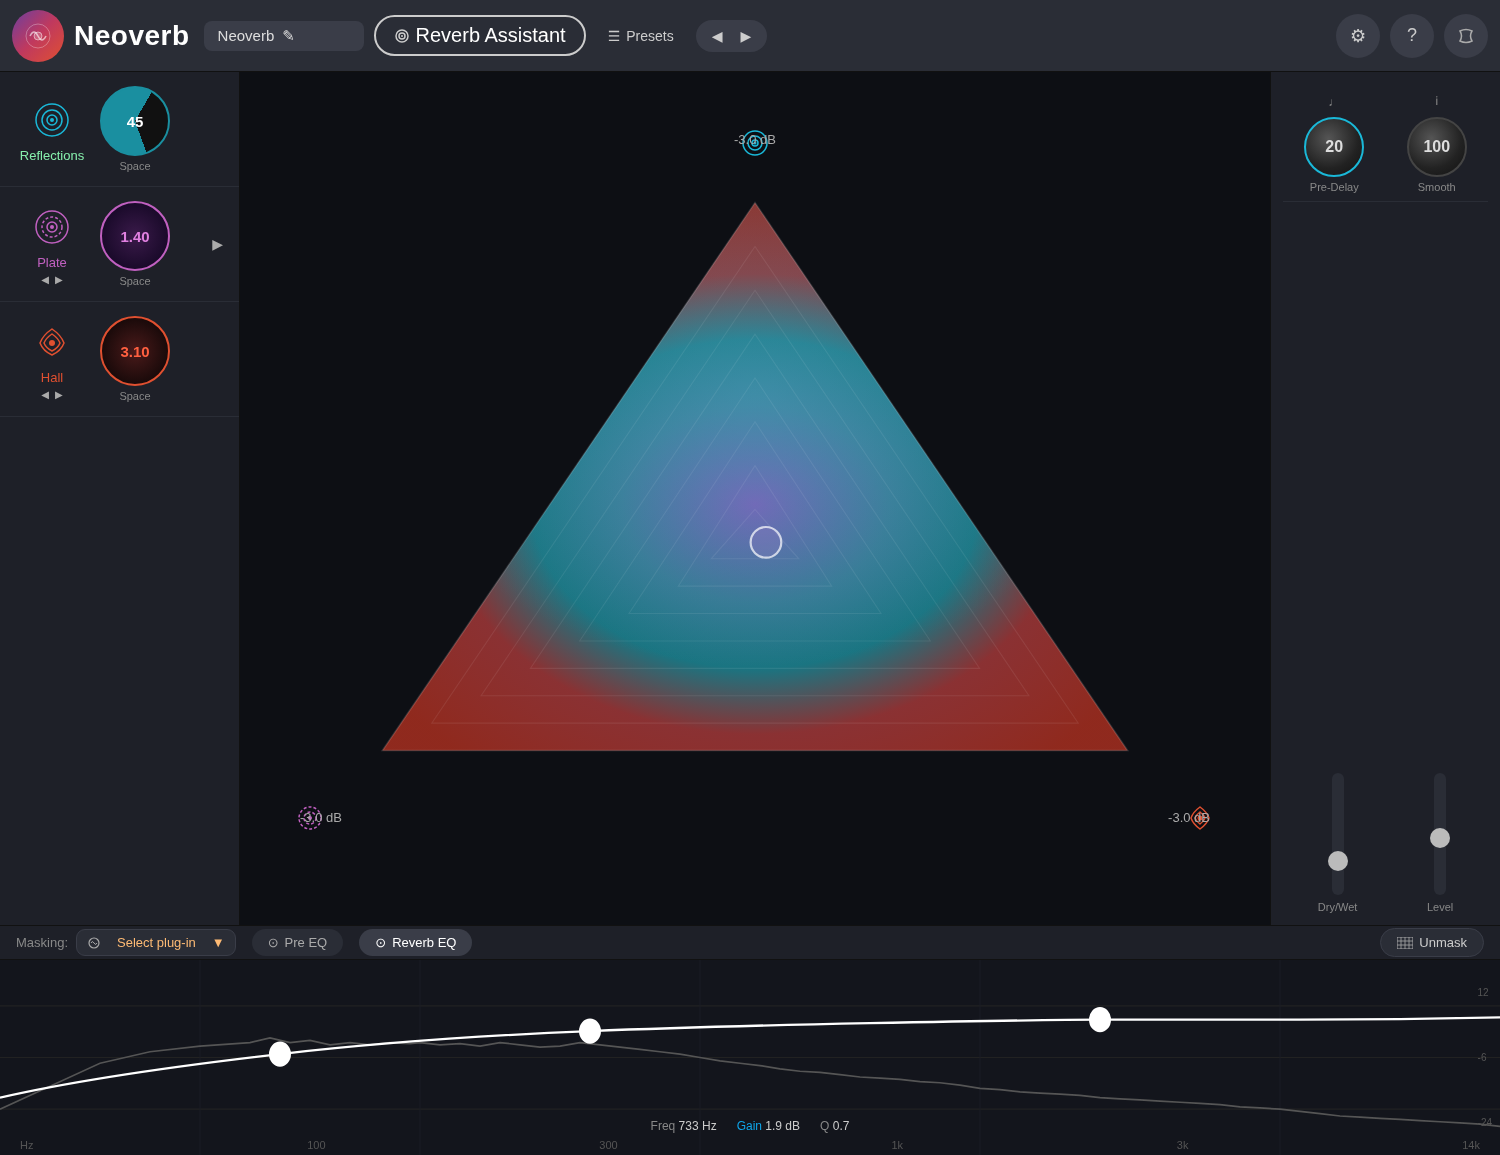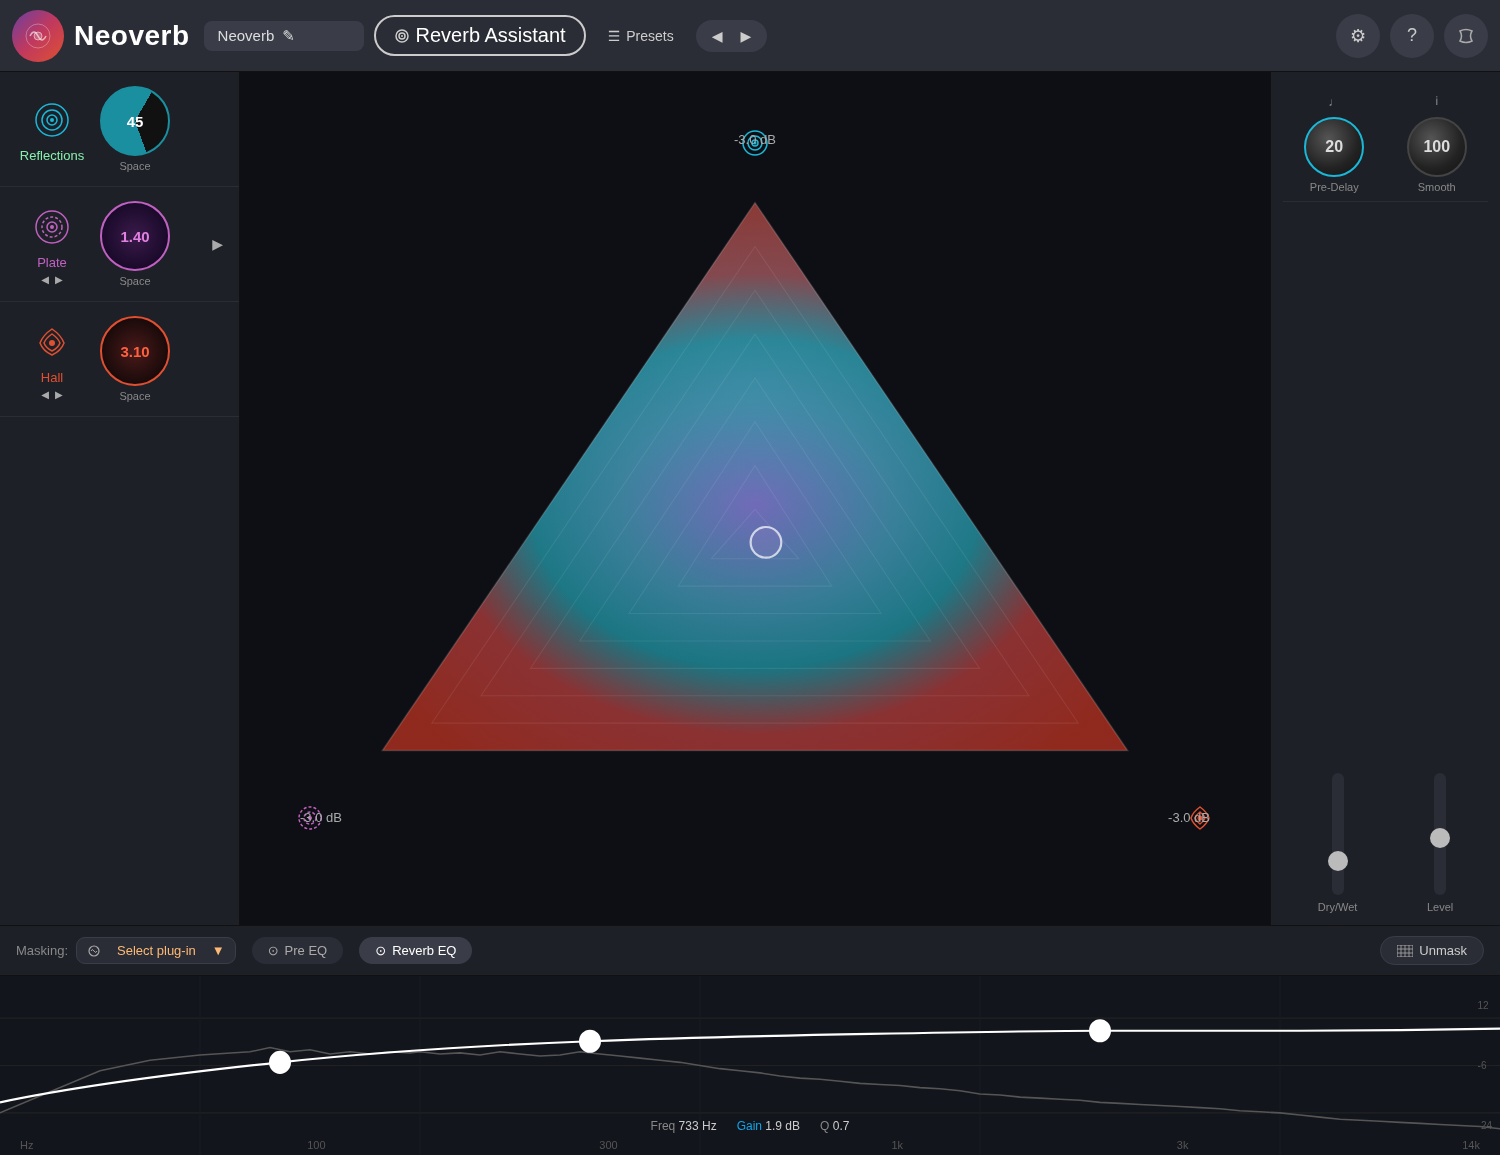--- a/index.html
+++ b/index.html
@@ -324,21 +324,21 @@
       height: 230px;
       background: #1a1d24;
       border-top: 1px solid #111;
       display: flex;
       flex-direction: column;
     }
 
     .eq-toolbar {
       display: flex;
       align-items: center;
-      padding: 10px 16px;
+      padding: 2px 16px;
       gap: 16px;
       background: #1e2028;
       border-bottom: 1px solid #111;
     }
 
     .masking-section {
       display: flex;
       align-items: center;
       gap: 8px;
       font-size: 13px;

